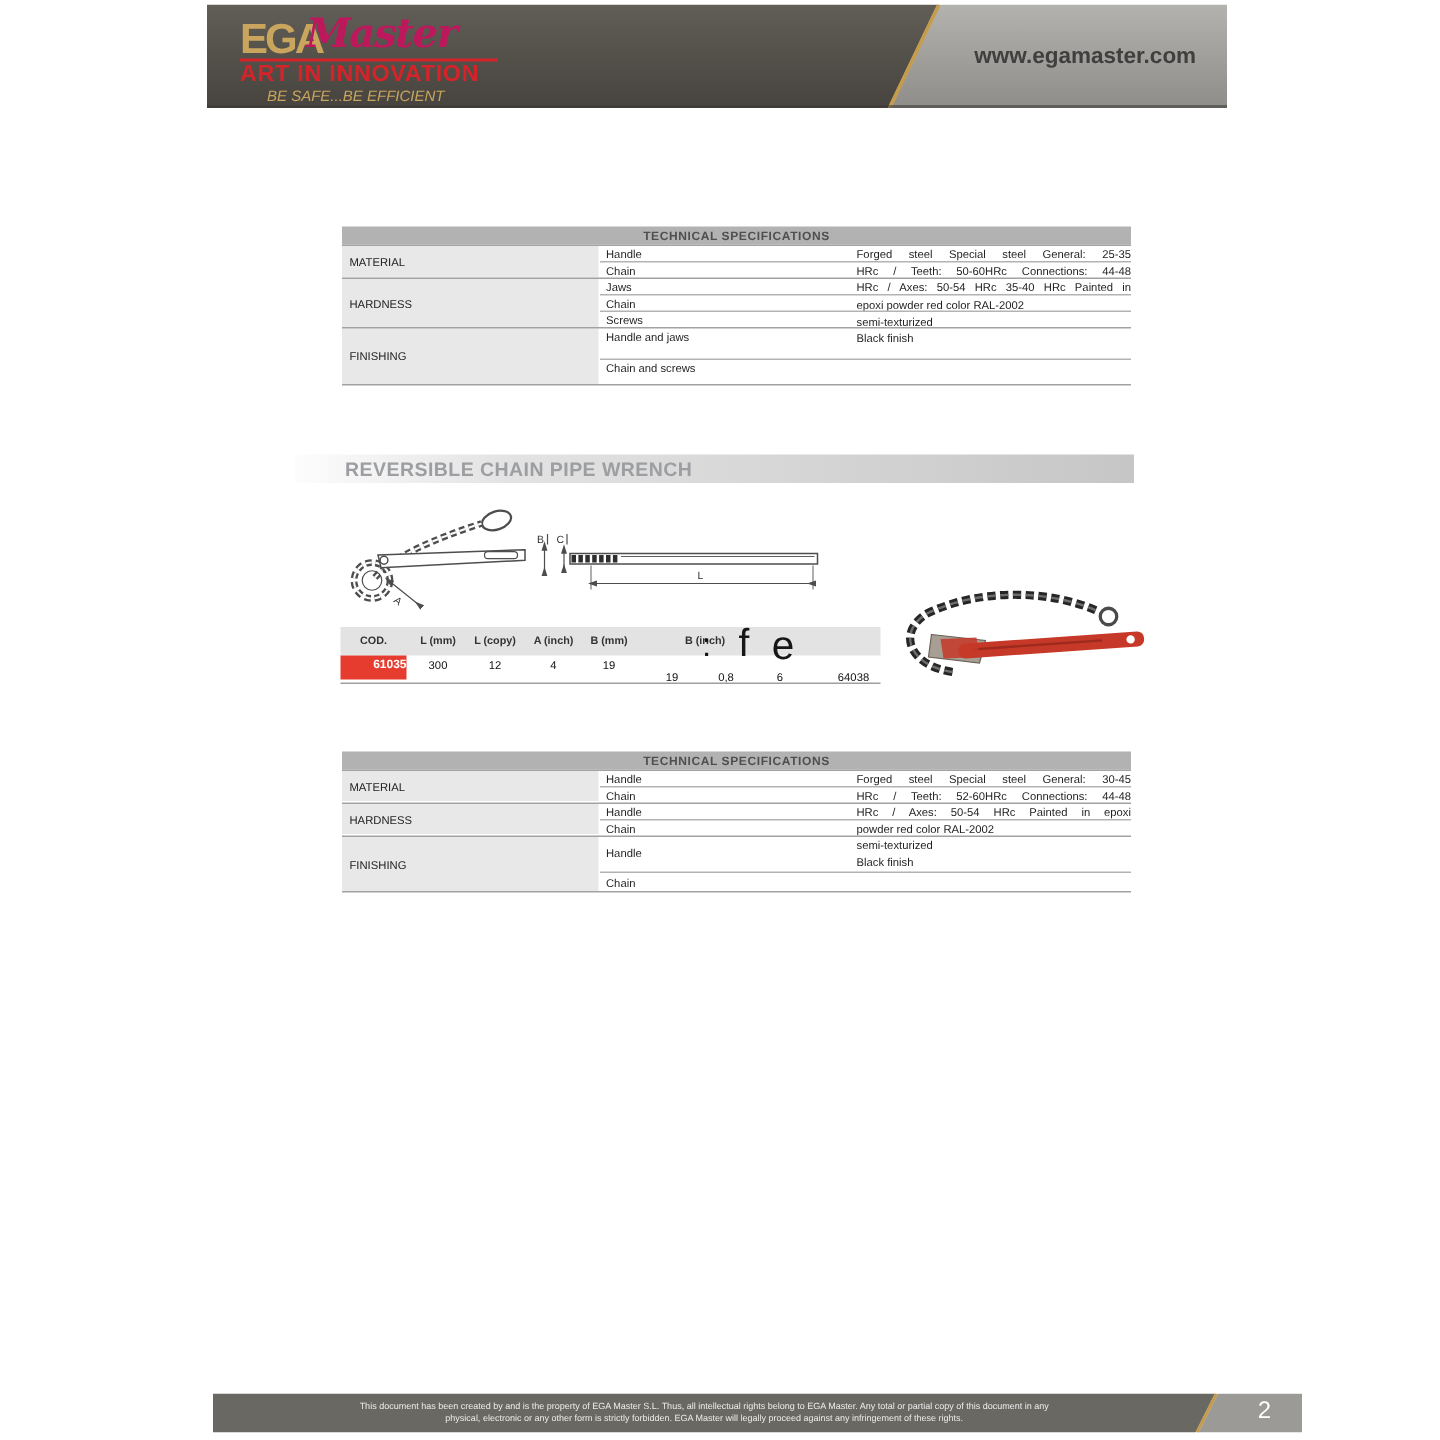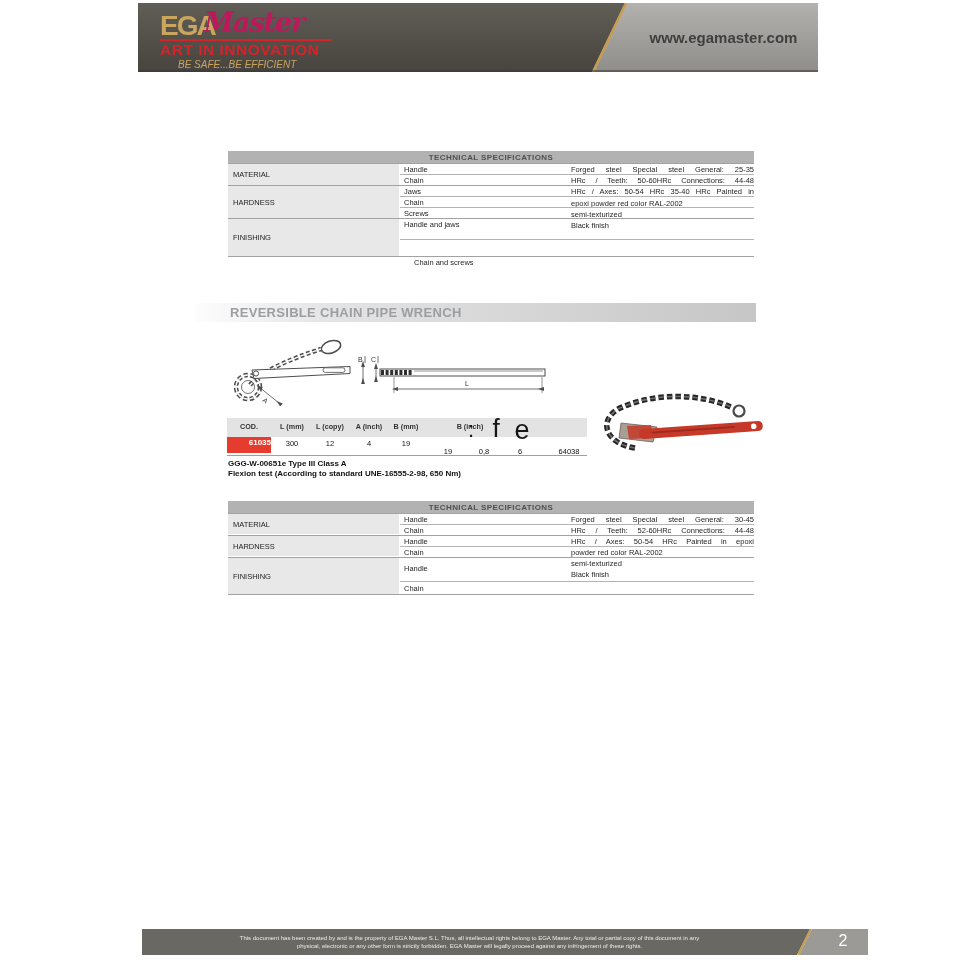--- a/index.html
+++ b/index.html
@@ -100,21 +100,21 @@
     <div class="left-cell" style="top:13px;height:21px;">MATERIAL</div>
     <div class="left-cell" style="top:35px;height:32px;">HARDNESS</div>
     <div class="left-cell" style="top:68px;height:37px;">FINISHING</div>
 
     <div class="mid-label" style="top:13px;">Handle</div>
     <div class="mid-label" style="top:24px;">Chain</div>
     <div class="mid-label" style="top:35px;">Jaws</div>
     <div class="mid-label" style="top:46px;">Chain</div>
     <div class="mid-label" style="top:57px;text-align:center;">Screws</div>
     <div class="mid-label" style="top:68px;">Handle and jaws</div>
-    <div class="mid-label" style="top:106px;margin-left:10px;">Chain and screws</div>
+    <div class="mid-label" style="top:89px;">Chain and screws</div>
 
     <div class="right-block" style="top:13px;">
       <div class="rline just">Forged steel Special steel General: 25-35</div>
       <div class="rline just">HRc / Teeth: 50-60HRc Connections: 44-48</div>
       <div class="rline just">HRc / Axes: 50-54 HRc 35-40 HRc Painted in</div>
       <div class="rline">epoxi powder red color RAL-2002</div>
       <div class="rline">semi-texturized</div>
       <div class="rline">Black finish</div>
     </div>
 
@@ -197,24 +197,20 @@
     <circle cx="146" cy="19" r="5.5" fill="none" stroke="#4a4a4a" stroke-width="2.2"></circle>
     <polygon points="28,31 64,35 60,50 26,46" fill="#a89f94" stroke="#6b6257" stroke-width="0.8"></polygon>
     <g transform="rotate(-4 50 42)">
       <rect x="46" y="37" width="124" height="10" rx="4.5" fill="#c63828"></rect>
       <rect x="56" y="40.5" width="86" height="1.6" fill="#9c2a1d"></rect>
       <circle cx="161" cy="42" r="2.8" fill="#fff"></circle>
     </g>
     <polygon points="34,34 58,33 60,46 36,47" fill="#c63828" opacity="0.85"></polygon>
   </svg>
 
-  <div class="note">
-    <div>GGG-W-00651e Type III Class A</div>
-    <div>Flexion test (According to standard UNE-16555-2-98, 650 Nm)</div>
-  </div>
 
   <div class="spec-table" style="top:501px;height:95px;">
     <div class="spec-band">TECHNICAL SPECIFICATIONS</div>
     <div class="left-cell" style="top:13px;height:20px;">MATERIAL</div>
     <div class="left-cell" style="top:35px;height:20px;">HARDNESS</div>
     <div class="left-cell" style="top:57px;height:36px;">FINISHING</div>
 
     <div class="mid-label" style="top:13px;">Handle</div>
     <div class="mid-label" style="top:24px;">Chain</div>
     <div class="mid-label" style="top:35px;">Handle</div>

